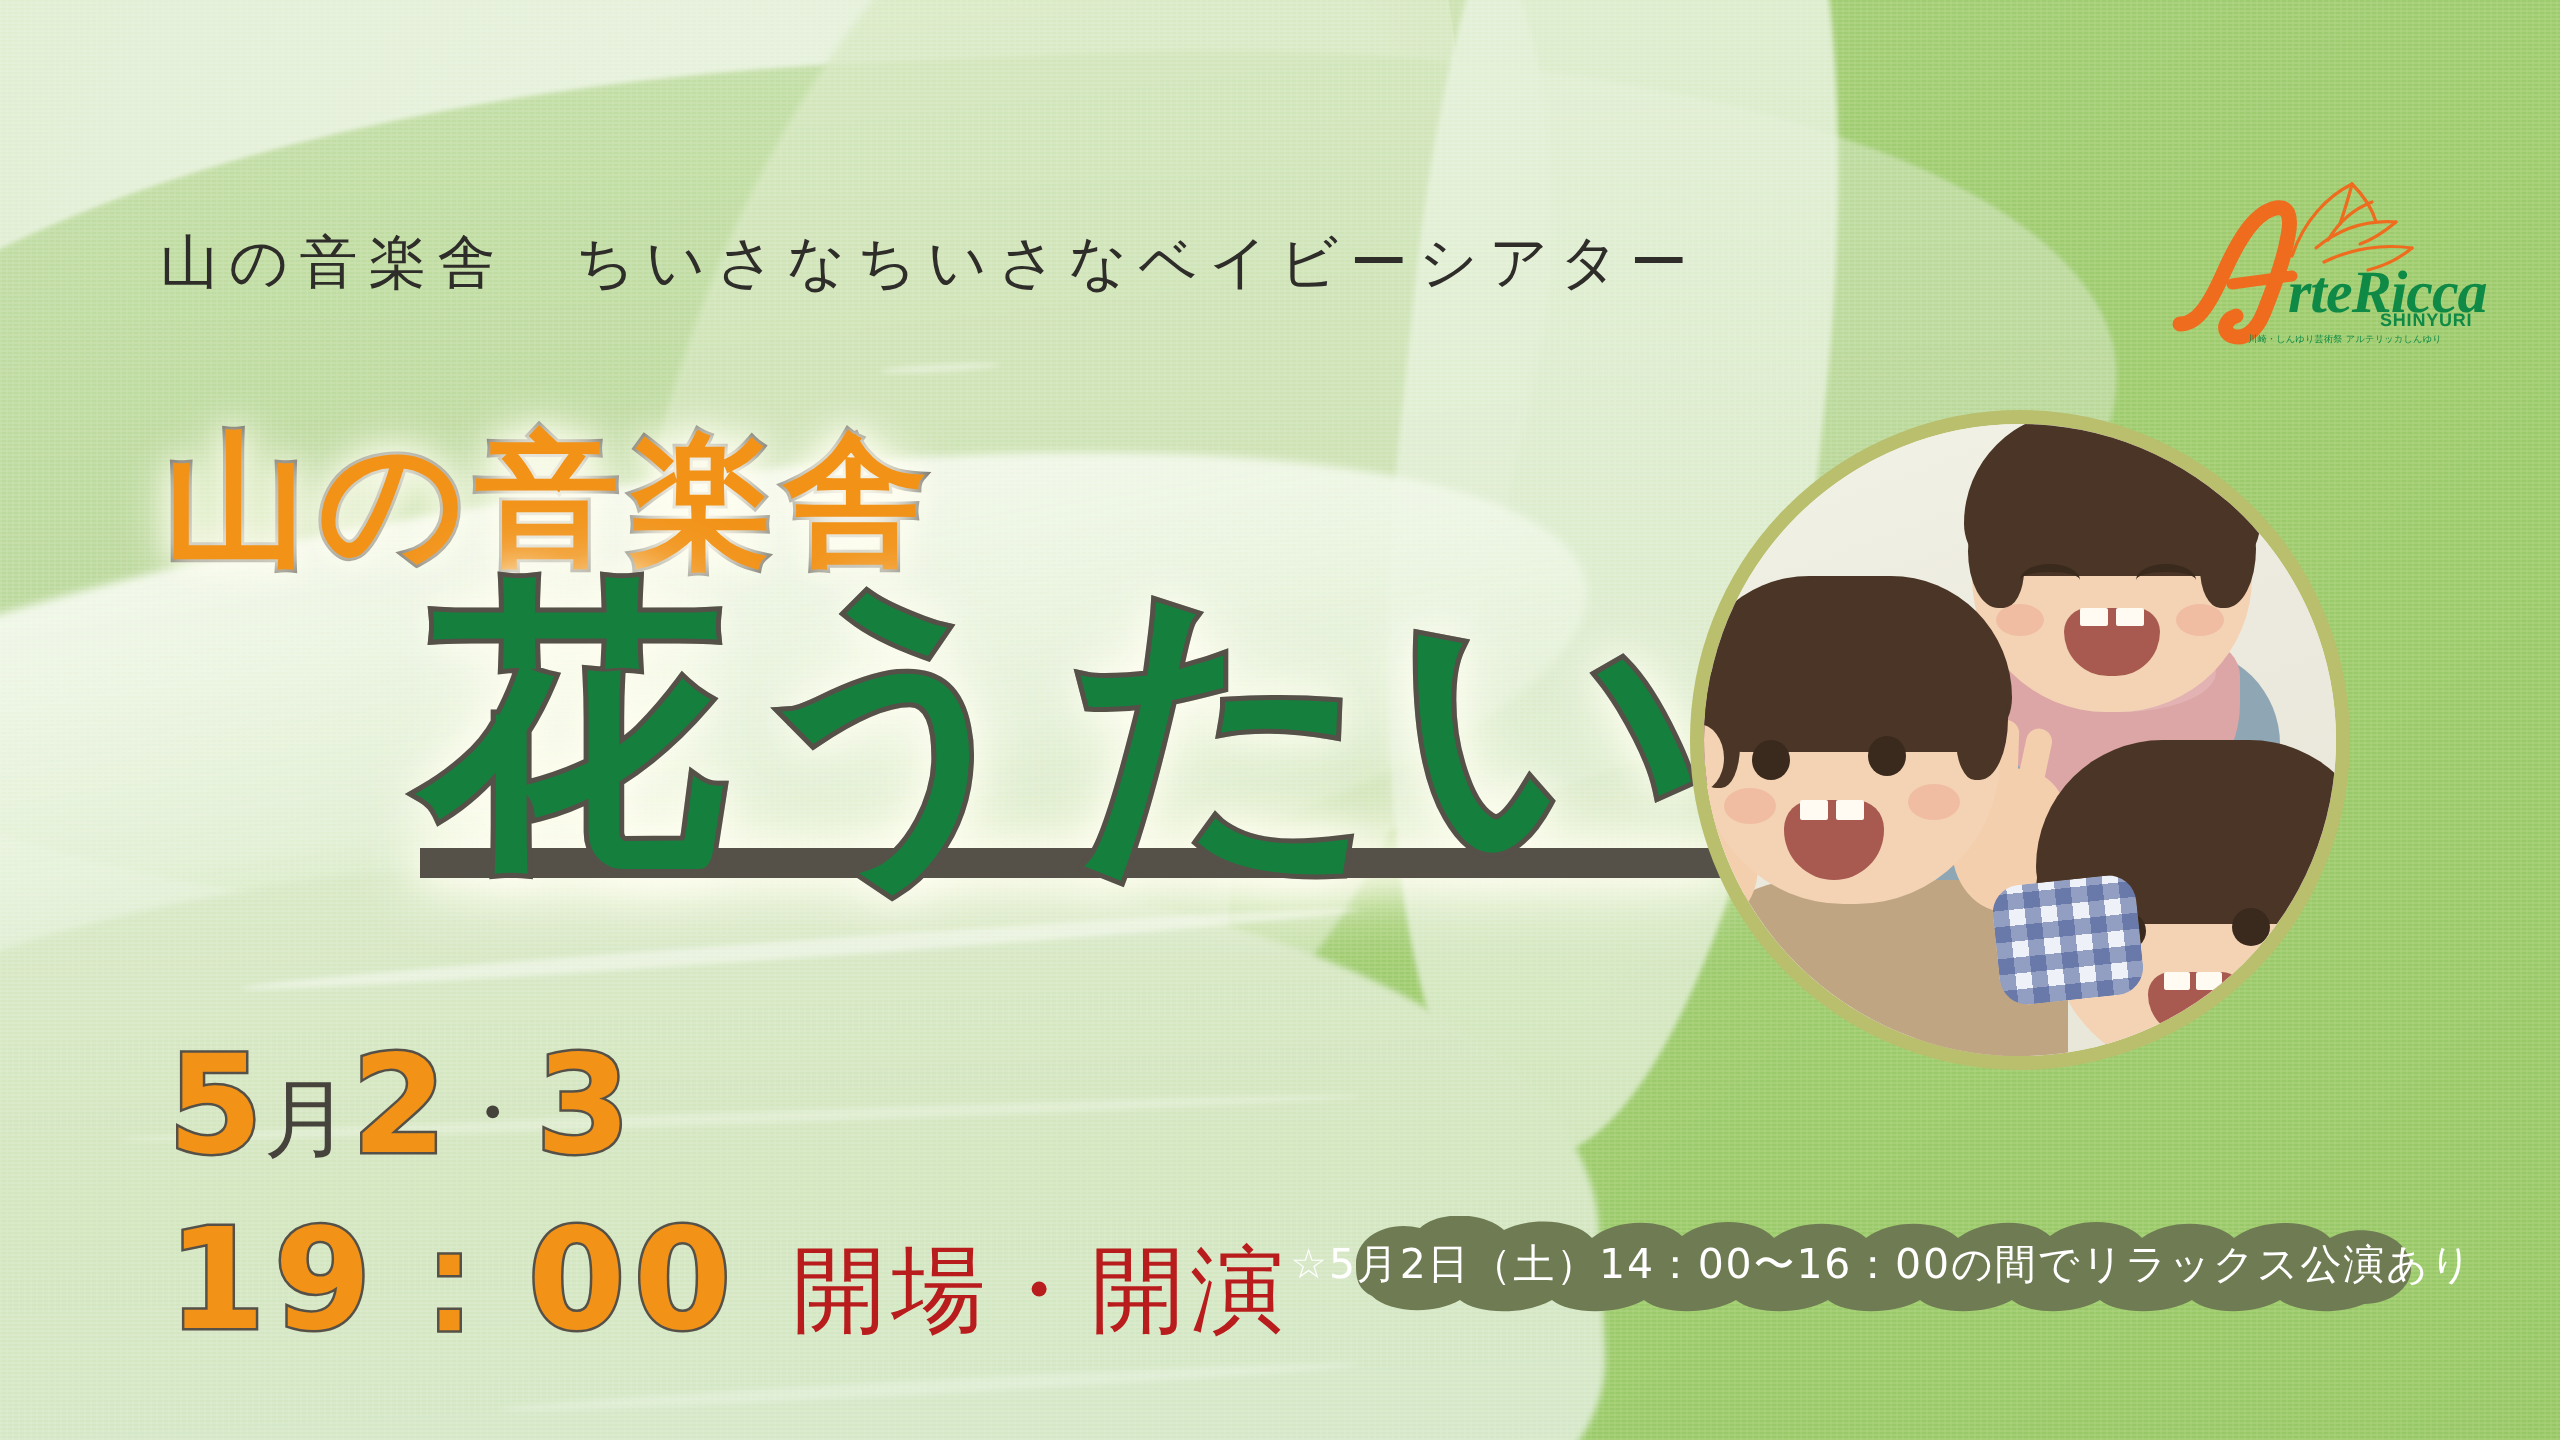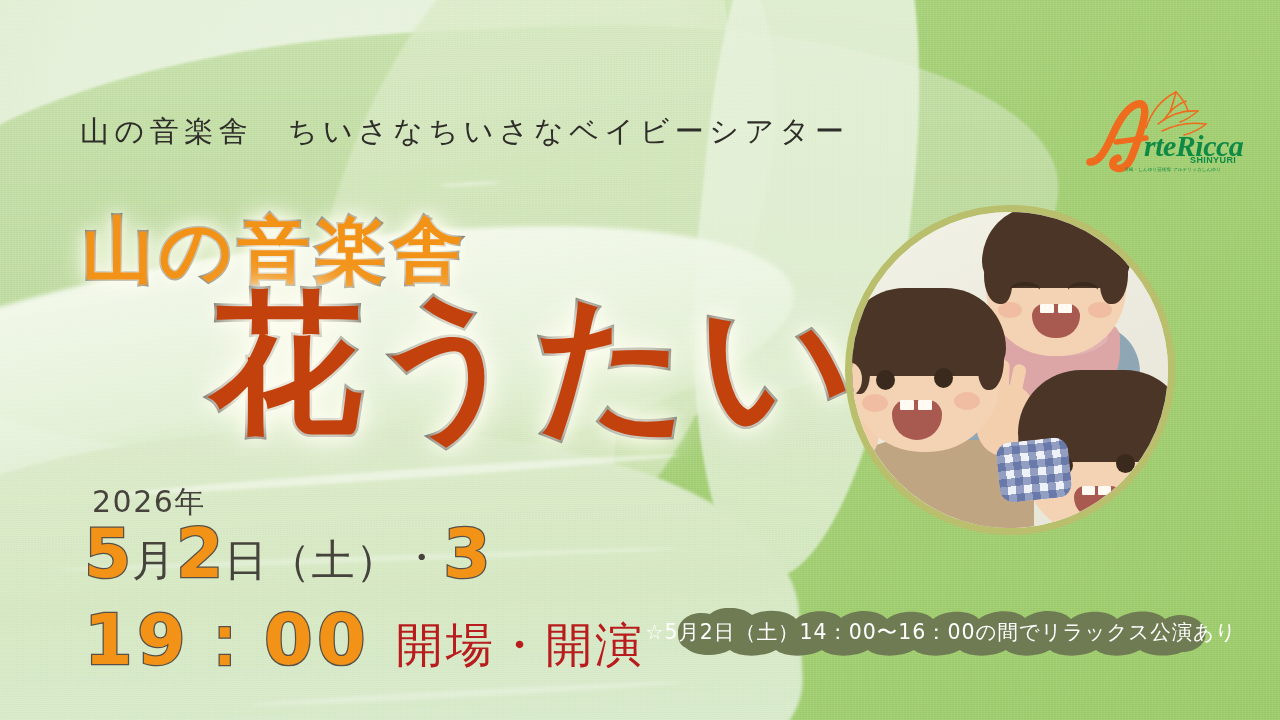--- a/index.html
+++ b/index.html
@@ -114,28 +114,29 @@
     text-shadow:
        0 0 14px #fffef2, 0 0 22px #fffdf0,
        0 0 30px rgba(255,255,240,.9);
     white-space:pre;
   }
 
   
   .main-title{
     position:absolute;left:210px;top:268px;
     font-size:152px;font-weight:bold;letter-spacing:.055em;
-    color:#c2410c;
+    color:#15803d;
     -webkit-text-stroke:5px #555048;
     paint-order:stroke fill;
     text-shadow:
        0 0 18px #fffef2, 0 0 30px #fffdf0,
        0 0 46px rgba(255,255,240,.95);
     white-space:pre;
     line-height:1;
+    text-decoration:underline;
   }
 
   
   .year{
     position:absolute;left:92px;top:462px;
     font-size:30px;letter-spacing:.05em;color:#46423c;white-space:pre;
   }
   .date-row{
     position:absolute;left:84px;top:500px;
     white-space:pre;display:flex;align-items:baseline;
@@ -258,27 +259,25 @@
         <text x="118" y="79" font-family="'Liberation Sans',sans-serif" font-size="9" font-weight="bold" fill="#0f8a46" letter-spacing="0.4">SHINYURI</text>
 
         <text x="52" y="87" font-family="'DejaVu Sans',sans-serif" font-size="4.6" fill="#0f8a46" letter-spacing="0.1">川崎・しんゆり芸術祭 アルテリッカしんゆり</text>
       </svg>
     </div>
 
     <div class="subtitle nosel">山の音楽舎</div>
 
     <div class="main-title nosel">花うたい</div>
 
-    <div class="year nosel">2026年</div>
 
     <div class="date-row nosel">
       <span class="num">5</span>
       <span class="kanji">月</span>
       <span class="num">2</span>
-      <span class="kanji">日（土）</span>
       <span class="sep">・</span>
       <span class="num">3</span>
     </div>
 
     <div class="time-row nosel">
       <span class="clock">19：00</span>
       <span class="label">開場・開演</span>
     </div>
 
     <div class="banner">

